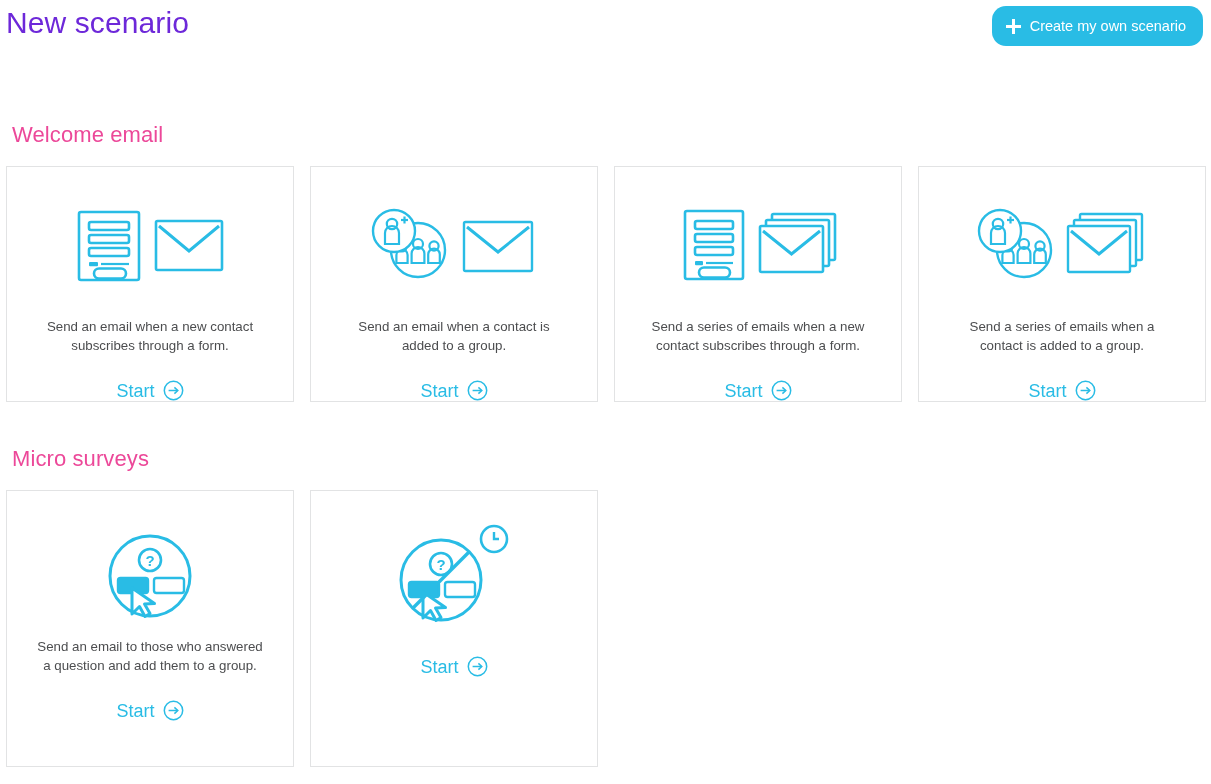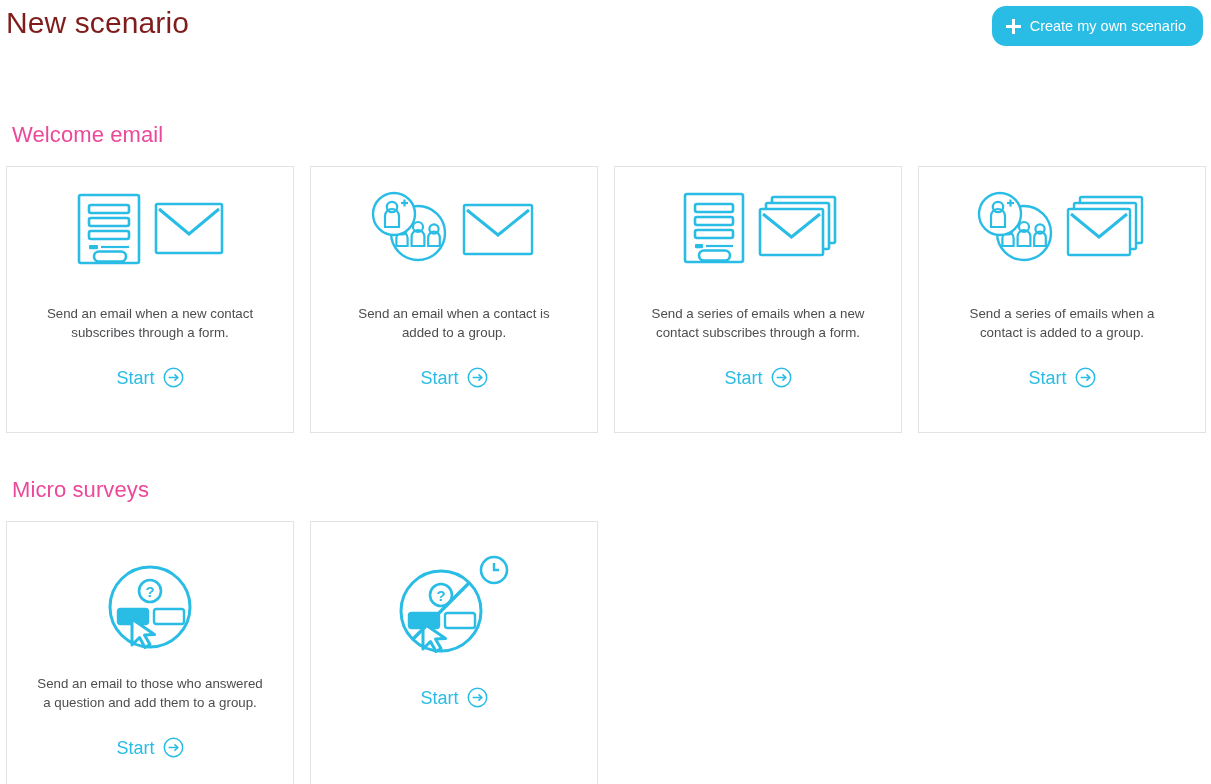--- a/index.html
+++ b/index.html
@@ -25,21 +25,21 @@
     position: relative;
     height: 56px;
     padding: 0 8px 0 6px;
     display: flex;
     align-items: flex-start;
     justify-content: space-between;
   }
   .page-title {
     font-size: 30px;
     font-weight: 400;
-    color: #7f1d1d;
+    color: #6d28d9;
     letter-spacing: 0.1px;
     line-height: 1;
     margin: 8px 0 0 0;
     white-space: nowrap;
   }
   .create-button {
     display: inline-flex;
     align-items: center;
     gap: 9px;
     background: #29bce5;
@@ -92,42 +92,42 @@
 
   .card {
     width: 288px;
     flex: 0 0 288px;
     border: 1px solid #e2e3e4;
     background: #ffffff;
     display: flex;
     flex-direction: column;
     align-items: center;
   }
-  .card-welcome { height: 267px; padding-top: 14px; }
+  .card-welcome { height: 236px; padding-top: 34px; }
   .card-micro { height: 277px; padding-top: 30px; }
 
   .card-icon {
     height: 96px;
     display: flex;
     align-items: center;
     justify-content: center;
   }
   .card-micro .card-icon { height: 110px; }
 
   .card-desc {
     font-size: 13.3px;
     line-height: 19px;
     color: #4c4d4f;
     text-align: center;
     padding: 0 22px;
     margin: 0;
     max-width: 270px;
   }
   .card-welcome .card-desc { margin-top: 27px; }
-  .card-micro .card-desc { margin-top: 12px; }
+  .card-micro .card-desc { margin-top: 6px; }
 
   .start-link {
     display: inline-flex;
     align-items: center;
     gap: 8px;
     color: #29bce5;
     font-size: 18px;
     font-weight: 400;
     text-decoration: none;
     cursor: pointer;

